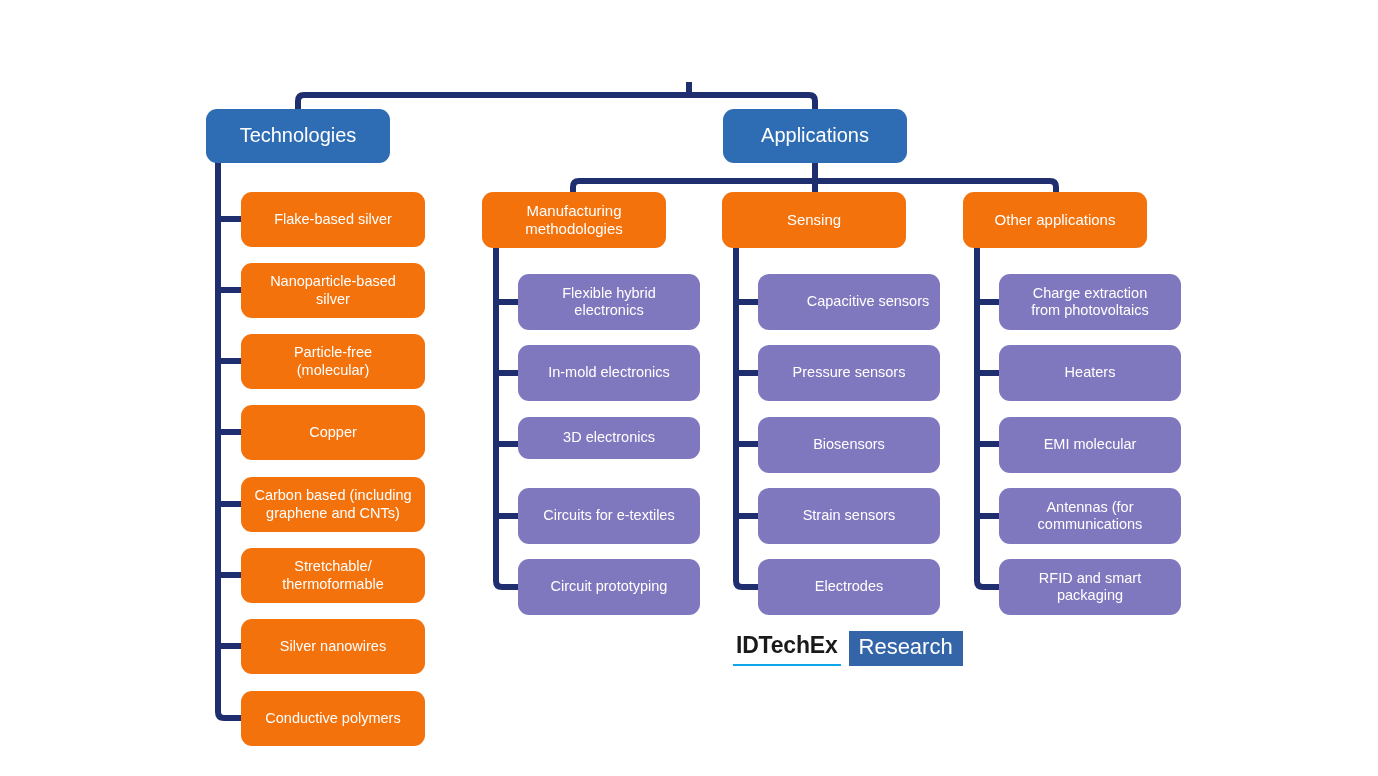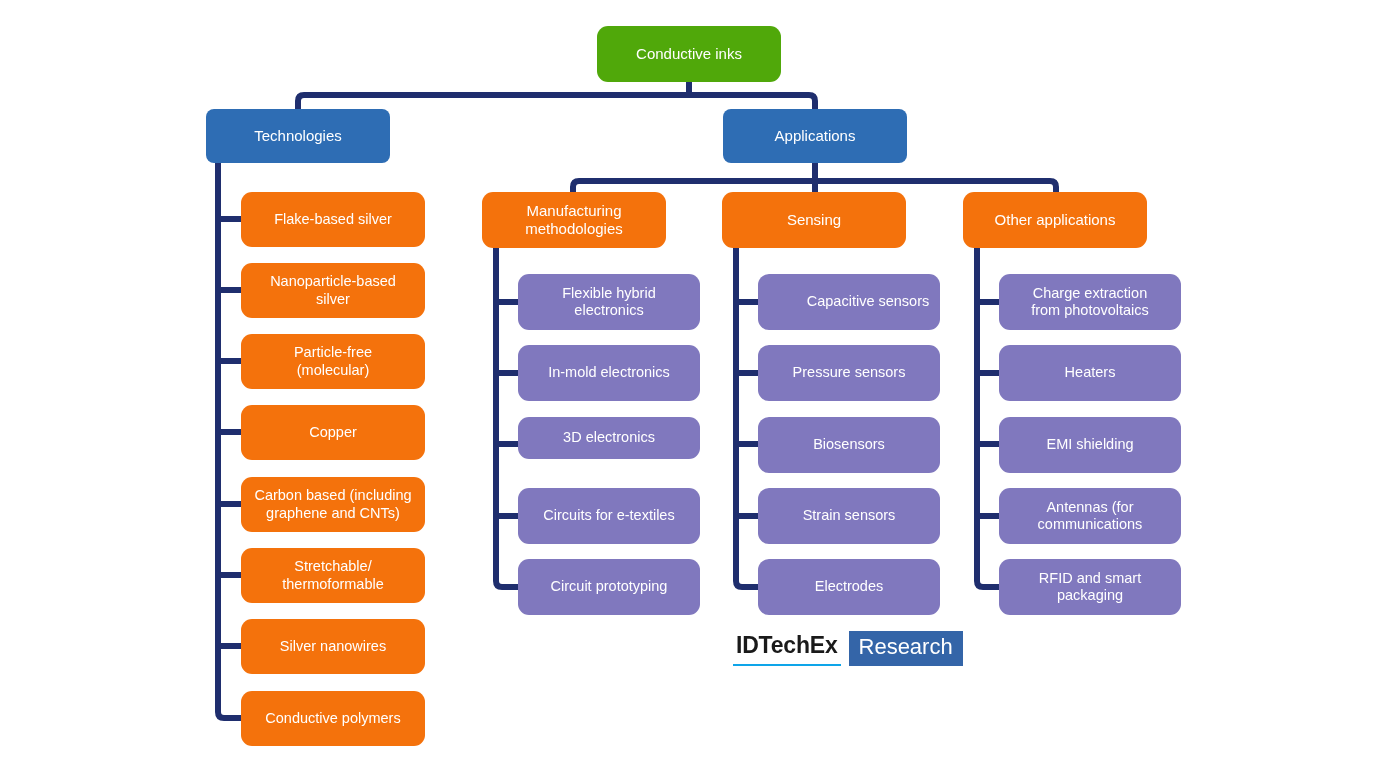--- a/index.html
+++ b/index.html
@@ -30,22 +30,21 @@
     padding: 2px 8px;
     z-index: 5;
     white-space: pre-line;
   }
   .node-root {
     background: #50A80A;
     font-size: 15px;
   }
   .node-branch {
     background: #2E6DB4;
-    font-size: 15px;
-    border-radius: 8px;
+    font-size: 20px;
   }
   .node-cat {
     background: #F4720C;
     font-size: 15px;
   }
   .node-leaf-orange {
     background: #F4720C;
     font-size: 14.5px;
   }
   .node-leaf-purple {
@@ -130,21 +129,20 @@
       <path d="M736,516 L758,516"></path>
 
       <path d="M977,248 L977,581 Q977,587 983,587 L999,587"></path>
       <path d="M977,302 L999,302"></path>
       <path d="M977,373 L999,373"></path>
       <path d="M977,444 L999,444"></path>
       <path d="M977,516 L999,516"></path>
     </g>
   </svg>
 
-  <div class="node node-root" style="left:597px; top:26px; width:184px; height:56px;">Conductive inks</div>
 
   <div class="node node-branch" style="left:206px; top:109px; width:184px; height:54px;">Technologies</div>
 
   <div class="node node-branch" style="left:723px; top:109px; width:184px; height:54px;">Applications</div>
 
   <div class="node node-leaf-orange" style="left:241px; top:192px; width:184px; height:55px;">Flake-based silver</div>
   <div class="node node-leaf-orange" style="left:241px; top:263px; width:184px; height:55px;">Nanoparticle-based
 silver</div>
   <div class="node node-leaf-orange" style="left:241px; top:334px; width:184px; height:55px;">Particle-free
 (molecular)</div>
@@ -170,21 +168,21 @@
 
   <div class="node node-leaf-purple" style="left:758px; top:274px; width:182px; height:56px;padding-left:46px;">Capacitive sensors</div>
   <div class="node node-leaf-purple" style="left:758px; top:345px; width:182px; height:56px;">Pressure sensors</div>
   <div class="node node-leaf-purple" style="left:758px; top:417px; width:182px; height:56px;">Biosensors</div>
   <div class="node node-leaf-purple" style="left:758px; top:488px; width:182px; height:56px;">Strain sensors</div>
   <div class="node node-leaf-purple" style="left:758px; top:559px; width:182px; height:56px;">Electrodes</div>
 
   <div class="node node-leaf-purple" style="left:999px; top:274px; width:182px; height:56px;">Charge extraction
 from photovoltaics</div>
   <div class="node node-leaf-purple" style="left:999px; top:345px; width:182px; height:56px;">Heaters</div>
-  <div class="node node-leaf-purple" style="left:999px; top:417px; width:182px; height:56px;">EMI shielding</div>
+  <div class="node node-leaf-purple" style="left:999px; top:417px; width:182px; height:56px;">EMI molecular</div>
   <div class="node node-leaf-purple" style="left:999px; top:488px; width:182px; height:56px;">Antennas (for
 communications</div>
   <div class="node node-leaf-purple" style="left:999px; top:559px; width:182px; height:56px;">RFID and smart
 packaging</div>
 
   <div id="logo" style="left:733px; top:631px;">
     <span id="logo-word">IDTechEx</span>
     <span id="logo-badge">Research</span>
   </div>
 

